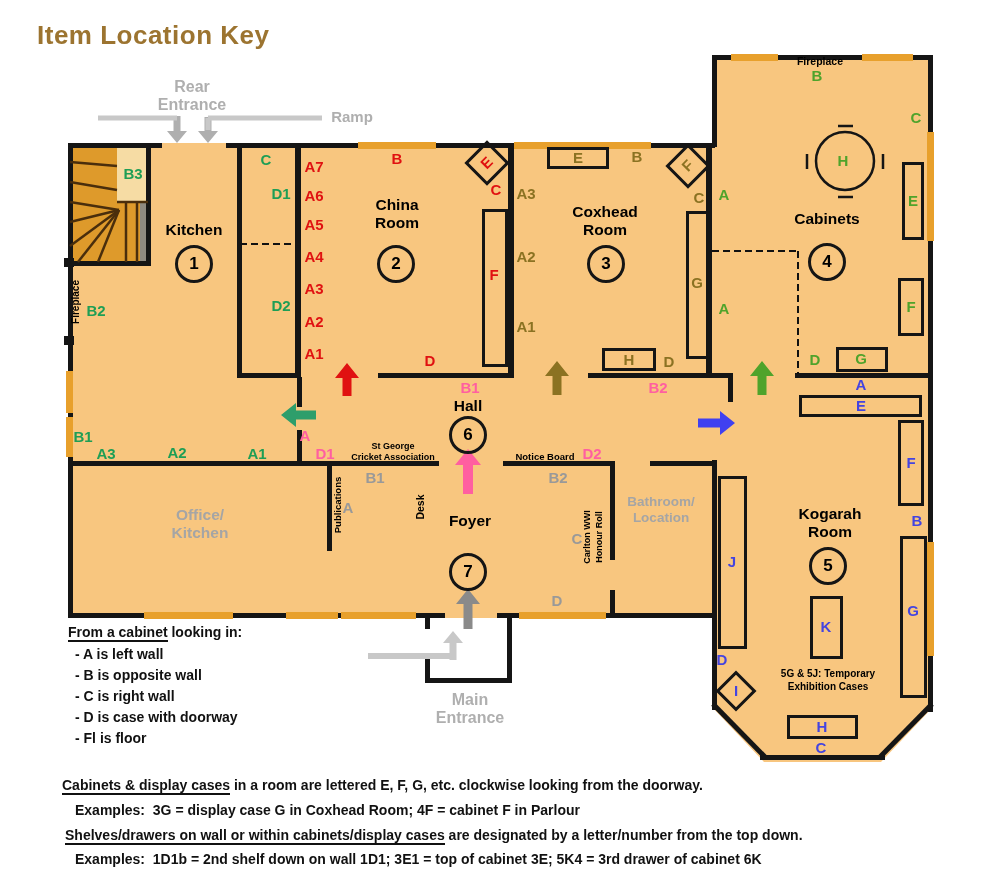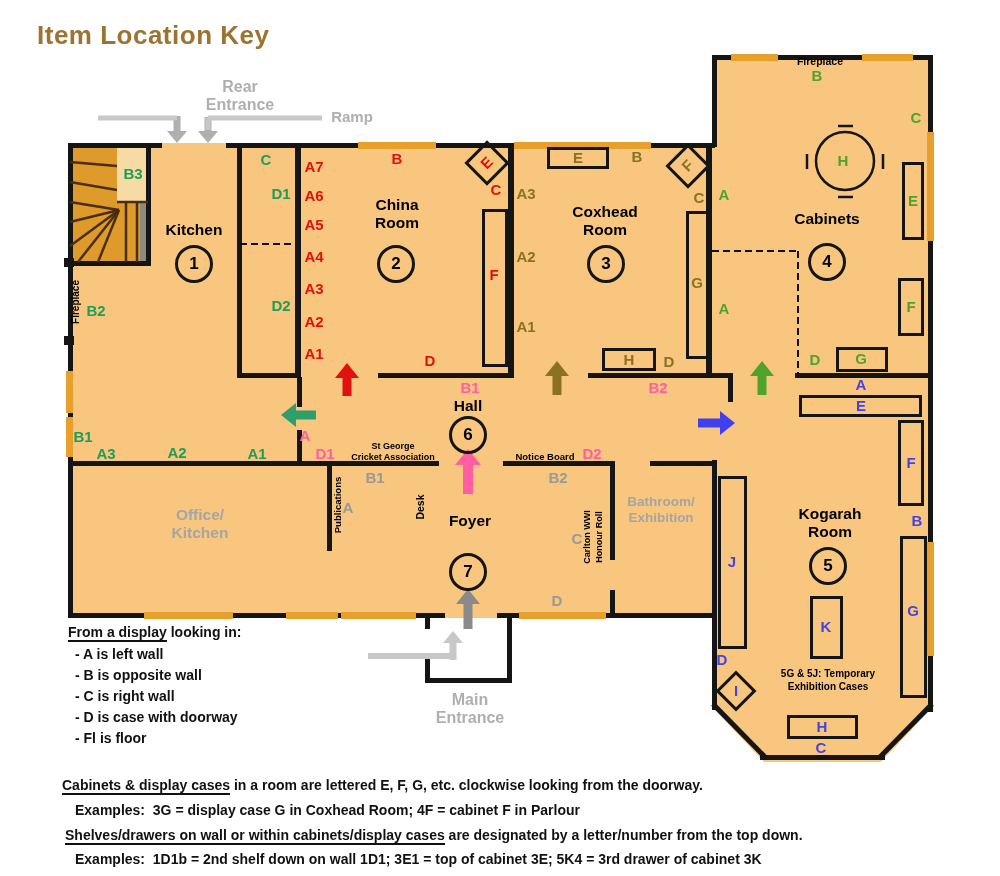--- a/index.html
+++ b/index.html
@@ -24,21 +24,21 @@
   .entr{position:absolute;transform:translate(-50%,-50%);font-weight:bold;font-size:16px;
         text-align:center;white-space:pre-line;line-height:1.1;}
   #title{position:absolute;left:37px;top:20px;font-weight:bold;font-size:26px;letter-spacing:0.5px;}
   svg{position:absolute;left:0;top:0;}
 </style>
 </head>
 <body>
 
 <div id="plan">
   <div id="title" style="color: rgb(156, 116, 48);">Item Location Key</div>
-  <div class="entr" id="rear-entrance-label" style="left: 192px; top: 96px; color: rgb(175, 175, 175); margin-left: 48px;">Rear
+  <div class="entr" id="rear-entrance-label" style="left: 192px; top: 96px; color: rgb(175, 175, 175);">Rear
 Entrance</div>
   <div class="entr" id="ramp-label" style="left: 352px; top: 117px; font-size: 15px; color: rgb(175, 175, 175);">Ramp</div>
   <div class="entr" id="main-entrance-label" style="left: 470px; top: 709px; color: rgb(175, 175, 175);">Main
 Entrance</div>
 <div class="abs" style="left: 68px; top: 143px; width: 647px; height: 475px; background: rgb(248, 198, 127); z-index: 1;"></div>
     <div class="abs" style="left: 712px; top: 55px; width: 221px; height: 707px; background: rgb(248, 198, 127); z-index: 1; clip-path: polygon(0px 0px, 100% 0px, 100% 652px, 169px 100%, 52px 100%, 0px 652px);"></div>
     <div class="abs" style="left: 70px; top: 145px; width: 78px; height: 118px; background: rgb(222, 154, 43); z-index: 2;"></div>
     <div class="abs" style="left: 117px; top: 145px; width: 31px; height: 57px; background: rgb(246, 220, 164); z-index: 2;"></div>
     <div class="abs" style="left: 140px; top: 202px; width: 8px; height: 60px; background: rgb(143, 138, 128); z-index: 2;"></div>
     <div class="wall" style="left: 68px; top: 143px; width: 94px; height: 5px; background: rgb(21, 21, 21); z-index: 3;"></div>
@@ -215,35 +215,35 @@
     <div class="roomname" style="left: 470px; top: 521px; z-index: 7;">Foyer</div>
     <div class="numcircle" style="left: 468px; top: 572px; z-index: 7;">7</div>
     <div class="lbl" style="left: 375px; top: 478px; color: rgb(153, 153, 153); z-index: 7;">B1</div>
     <div class="lbl" style="left: 348px; top: 508px; color: rgb(153, 153, 153); z-index: 7;">A</div>
     <div class="lbl" style="left: 558px; top: 478px; color: rgb(153, 153, 153); z-index: 7;">B2</div>
     <div class="lbl" style="left: 577px; top: 539px; color: rgb(153, 153, 153); z-index: 7;">C</div>
     <div class="lbl" style="left: 557px; top: 601px; color: rgb(153, 153, 153); z-index: 7;">D</div>
     <div class="roomname" style="left: 200px; top: 524px; z-index: 7; color: rgb(165, 165, 165);">Office/
 Kitchen</div>
     <div class="roomname" style="left: 661px; top: 510px; z-index: 7; color: rgb(165, 165, 165); font-size: 13.5px;">Bathroom/
-Exhibition</div>
+Location</div>
     <div class="note" style="left: 76px; top: 302px; font-size: 10px; z-index: 7; transform: translate(-50%, -50%) rotate(-90deg);">Fireplace</div>
     <div class="note" style="left: 820px; top: 62px; font-size: 10.5px; z-index: 7;">Fireplace</div>
     <div class="note" style="left: 393px; top: 452px; font-size: 9px; z-index: 7;">St George
 Cricket Association</div>
     <div class="note" style="left: 545px; top: 457px; font-size: 9.5px; z-index: 7;">Notice Board</div>
     <div class="note" style="left: 338px; top: 505px; font-size: 9.5px; z-index: 7; transform: translate(-50%, -50%) rotate(-90deg);">Publications</div>
     <div class="note" style="left: 421px; top: 507px; font-size: 10.5px; z-index: 7; transform: translate(-50%, -50%) rotate(-90deg);">Desk</div>
     <div class="note" style="left: 588px; top: 537px; font-size: 9px; z-index: 7; transform: translate(-50%, -50%) rotate(-90deg);">Carlton WWI</div>
     <div class="note" style="left: 600px; top: 537px; font-size: 9px; z-index: 7; transform: translate(-50%, -50%) rotate(-90deg);">Honour Roll</div>
     <div class="note" style="left: 828px; top: 680px; font-size: 10px; z-index: 7;">5G &amp; 5J: Temporary
 Exhibition Cases</div>
-    <div class="legendline" style="left: 68px; top: 624px; z-index: 7;"><span class="u">From a display</span> looking in:</div>
+    <div class="legendline" style="left: 68px; top: 624px; z-index: 7;"><span class="u">From a cabinet</span> looking in:</div>
     <div class="legendline" style="left: 75px; top: 646px; z-index: 7;">- A is left wall</div>
     <div class="legendline" style="left: 75px; top: 667px; z-index: 7; text-align: right;">- B is opposite wall</div>
     <div class="legendline" style="left: 75px; top: 688px; z-index: 7;">- C is right wall</div>
     <div class="legendline" style="left: 75px; top: 709px; z-index: 7;">- D is case with doorway</div>
     <div class="legendline" style="left: 75px; top: 730px; z-index: 7;">- Fl is floor</div>
     <div class="legendline" style="left: 62px; top: 777px; z-index: 7;"><span class="u">Cabinets &amp; display cases</span> in a room are lettered E, F, G, etc. clockwise looking from the doorway.</div>
     <div class="legendline" style="left: 75px; top: 802px; z-index: 7;">Examples:  3G = display case G in Coxhead Room; 4F = cabinet F in Parlour</div>
     <div class="legendline" style="left: 65px; top: 827px; z-index: 7;"><span class="u">Shelves/drawers on wall or within cabinets/display cases</span> are designated by a letter/number from the top down.</div>
-    <div class="legendline" style="left: 75px; top: 851px; z-index: 7;">Examples:  1D1b = 2nd shelf down on wall 1D1; 3E1 = top of cabinet 3E; 5K4 = 3rd drawer of cabinet 3K</div>
+    <div class="legendline" style="left: 75px; top: 851px; z-index: 7;">Examples:  1D1b = 2nd shelf down on wall 1D1; 3E1 = top of cabinet 3E; 5K4 = 3rd drawer of cabinet 6K</div>
   </div>
 
 </body></html>

